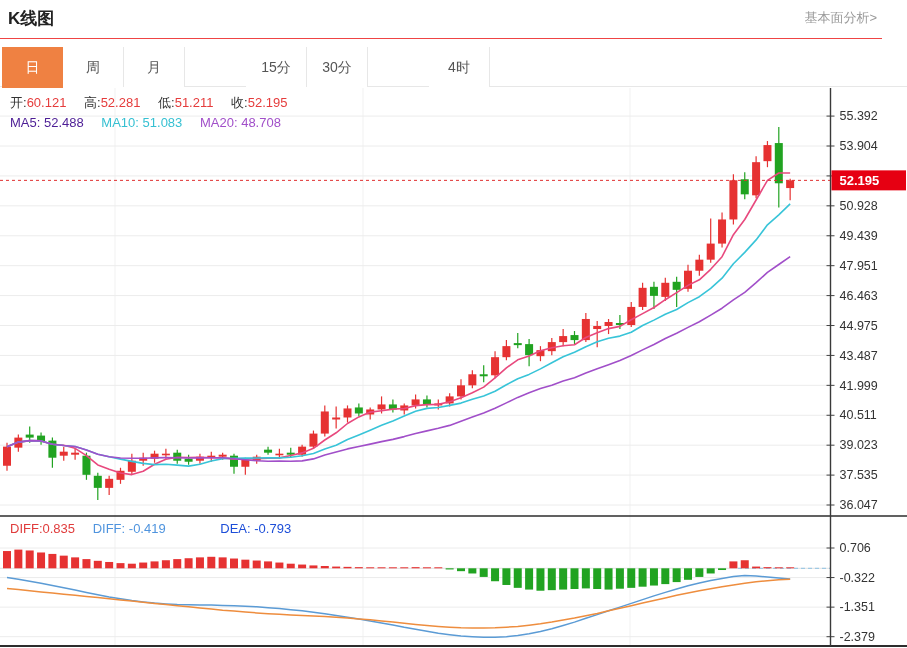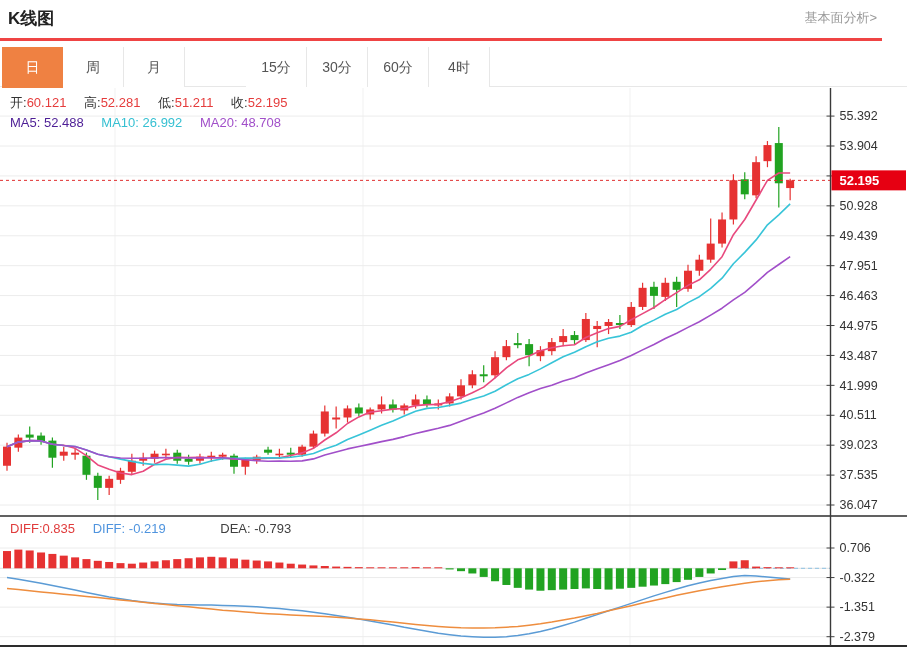--- a/index.html
+++ b/index.html
@@ -1,18 +1,18 @@
 <!DOCTYPE html>
 <html><head>
 <meta charset="utf-8">
 <style>
   html,body{margin:0;padding:0;background:#fff;}
   body{width:907px;height:648px;position:relative;overflow:hidden;
        font-family:"Liberation Sans","DejaVu Sans",sans-serif;color:#333;}
-  .header{position:absolute;left:0;top:0;width:882px;height:38px;border-bottom:3px solid #ef4444;}
+  .header{position:absolute;left:0;top:0;width:882px;height:38px;border-bottom:1px solid #ef4444;}
   .title{position:absolute;left:8px;top:7px;font-size:17px;font-weight:bold;color:#222;}
   .fund-link{position:absolute;right:5px;top:9px;font-size:13px;color:#999;text-decoration:none;cursor:pointer;}
   .tabbar{position:absolute;left:0;top:47px;width:907px;height:40px;border-bottom:1px solid #e7e7e7;box-sizing:border-box;}
   .tab{position:absolute;top:0;width:61px;height:40px;line-height:40px;text-align:center;
        font-size:14px;color:#555;border-right:1px solid #e7e7e7;box-sizing:border-box;cursor:pointer;background:#fff;}
   .tab.active{background:#ef8142;color:#fff;border-right:none;height:41px;}
   .legend{position:absolute;font-size:13px;white-space:nowrap;z-index:5;}
   .legend .item{margin-right:14px;}
   .legend .lbl{color:#333;}
   .legend .val{color:#e53c3c;}
@@ -27,21 +27,20 @@
   <span class="title">K线图</span>
   <a class="fund-link">基本面分析&gt;</a>
 </div>
 
 <div class="tabbar">
   <div class="tab active" style="left:2px">日</div>
   <div class="tab" style="left:63px">周</div>
   <div class="tab" style="left:124px">月</div>
   <div class="tab" style="left:246px">15分</div>
   <div class="tab" style="left:307px">30分</div>
-  <div class="tab" style="left:368px">60分</div>
   <div class="tab" style="left:429px">4时</div>
 </div>
 
 <svg id="chart" width="907" height="648" viewBox="0 0 907 648">
     <line x1="115" y1="88" x2="115" y2="646" stroke="#f1f1f1"></line>
     <line x1="363" y1="88" x2="363" y2="646" stroke="#f1f1f1"></line>
     <line x1="630" y1="88" x2="630" y2="646" stroke="#f1f1f1"></line>
     <line x1="0" y1="116.08376000000001" x2="830.5" y2="116.08376000000001" stroke="#ececec"></line>
     <line x1="826.5" y1="116.08376000000001" x2="834.5" y2="116.08376000000001" stroke="#444"></line>
     <text x="839.5" y="120.28376000000002" class="axis-label">55.392</text>
@@ -323,21 +322,21 @@
 
 <div class="legend" style="left:10px;top:94px">
   <span class="item"><span class="lbl">开:</span><span class="val">60.121</span></span>
   <span class="item"><span class="lbl">高:</span><span class="val">52.281</span></span>
   <span class="item"><span class="lbl">低:</span><span class="val">51.211</span></span>
   <span class="item"><span class="lbl">收:</span><span class="val">52.195</span></span>
 </div>
 
 <div class="legend" style="left:10px;top:115px">
   <span class="item" style="color: #4c1d95;"><span>MA5:</span> <span>52.488</span></span>
-  <span class="item" style="color: rgb(54, 192, 210);"><span>MA10:</span> <span>26.992</span></span>
+  <span class="item" style="color: rgb(54, 192, 210);"><span>MA10:</span> <span>51.083</span></span>
   <span class="item" style="color: rgb(161, 79, 201);"><span>MA20:</span> <span>48.708</span></span>
 </div>
 
 <div class="legend" style="left:10px;top:521px">
   <span class="item" style="color: rgb(224, 60, 60);"><span>DIFF:</span><span>0.835</span></span>
-  <span class="item" style="color: rgb(79, 148, 222);"><span>DIFF:</span> <span>-0.219</span></span>
-  <span class="item" style="color: #404040; padding-left: 37px;"><span>DEA:</span> <span>-0.793</span></span>
+  <span class="item" style="color: rgb(79, 148, 222);"><span>DIFF:</span> <span>-0.419</span></span>
+  <span class="item" style="color: #1d4ed8; padding-left: 37px;"><span>DEA:</span> <span>-0.793</span></span>
 </div>
 
 </body></html>

